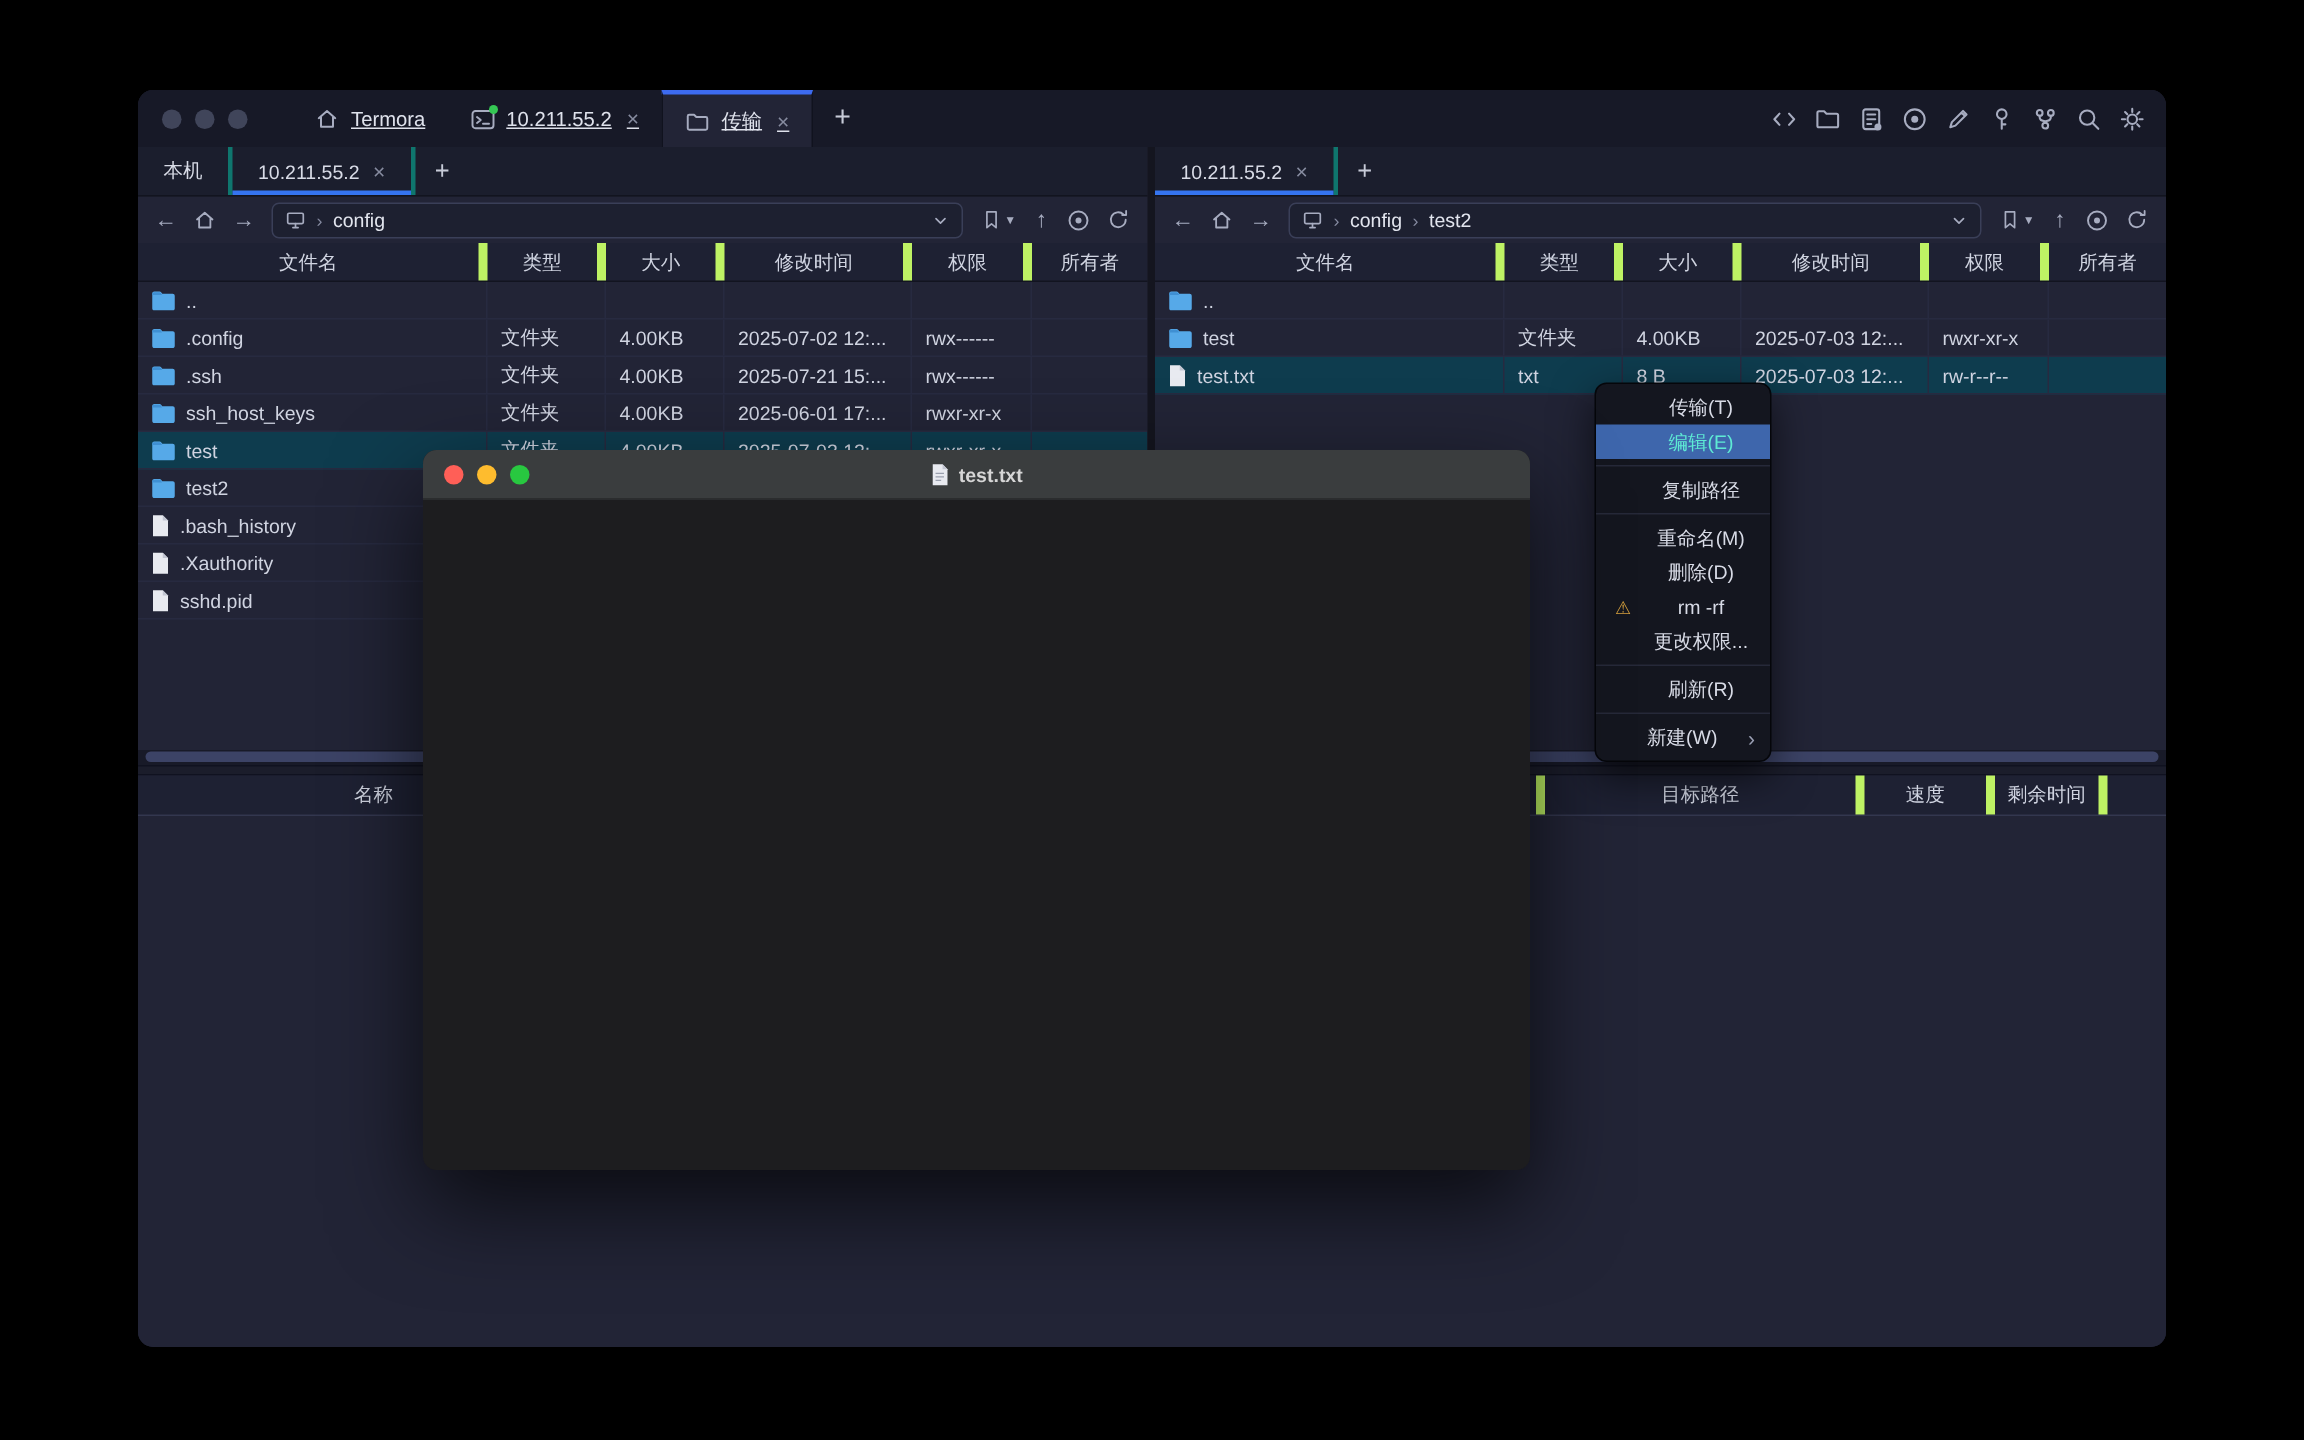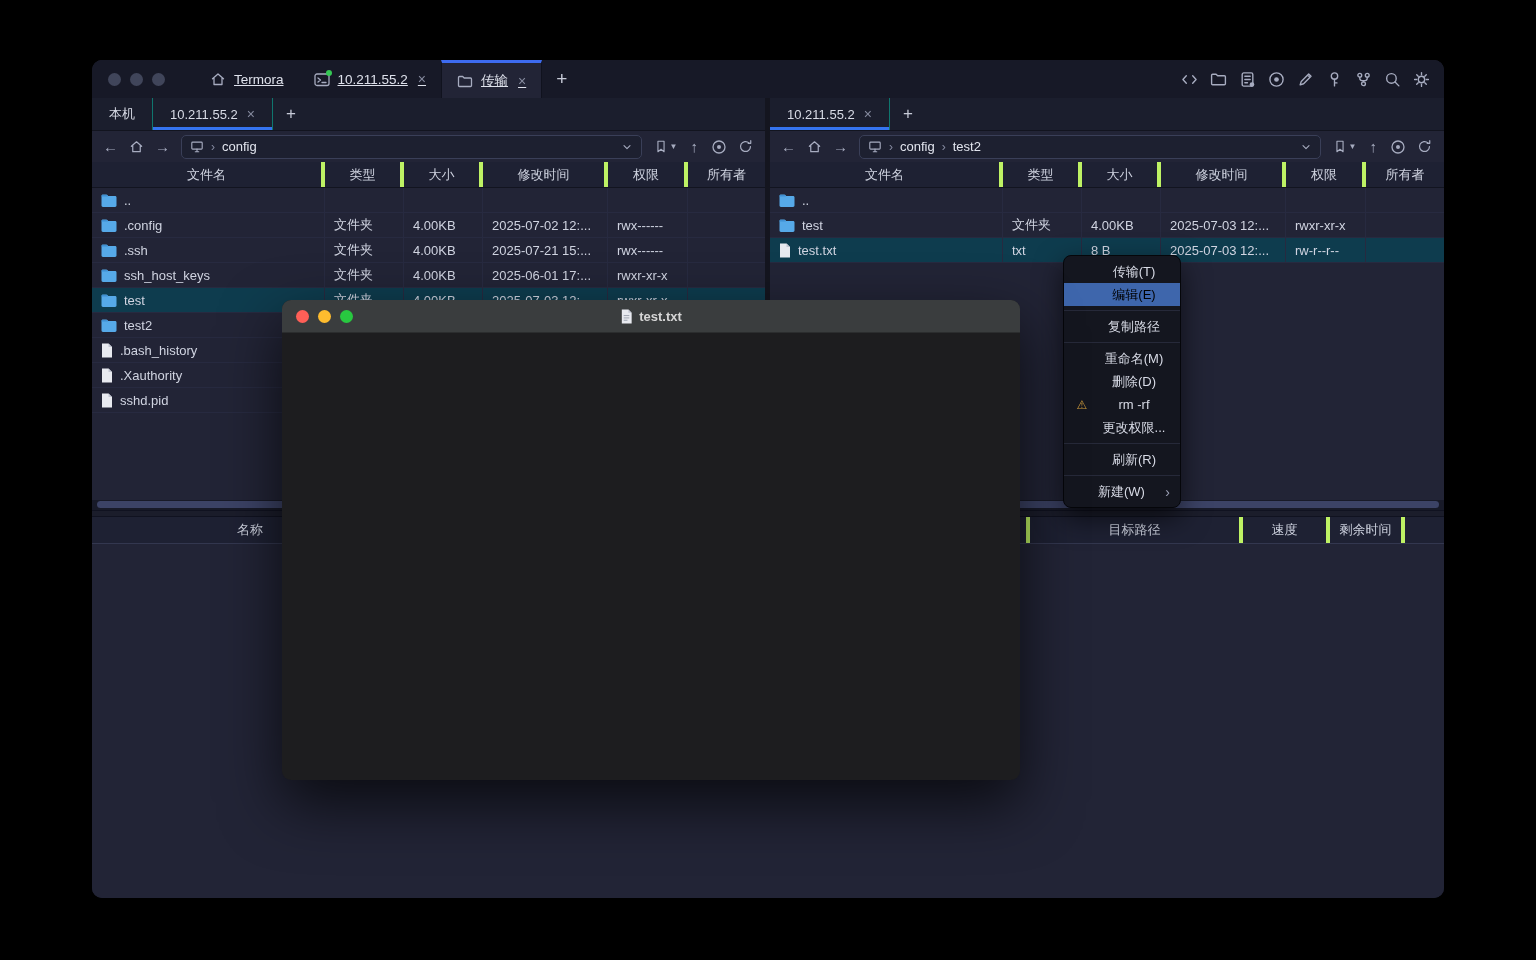--- a/index.html
+++ b/index.html
@@ -32,39 +32,39 @@
   
   .panes { position:absolute; top:38px; left:0; width:1352px; height:402px; display:flex; }
   .pane { display:flex; flex-direction:column; background:#222436; min-width:0; }
   .pane-left { width:673px; }
   .pane-divider { width:5px; background:#14151f; }
   .pane-right { flex:1; }
 
   .pane-tabs { height:33px; background:#1b1e2d; display:flex; align-items:stretch;
                border-bottom:1px solid #12141f; }
   .pane-tab { display:flex; align-items:center; gap:7px; padding:0 17px; font-size:13px;
-              color:#d8dbe6; border-right:1px solid #0f766e; position:relative; }
+              color:#d8dbe6; border-right:3px solid #0f766e; position:relative; }
   .pane-tab.active::after { content:""; position:absolute; left:0; right:0; bottom:0; height:3px; background:#3574f0; }
   .pane-plus { display:flex; align-items:center; padding:0 13px; color:#c7cbd8; font-size:17px; font-weight:300; }
 
   .pane-toolbar { height:31px; display:flex; align-items:center; padding:0 9px; gap:9px; }
   .nav-btn { color:#a7acc0; font-size:15px; line-height:1; padding:0 2px; }
   .path-box { flex:1; height:24px; border:1px solid #3a3f58; border-radius:5px; background:#1d2030;
               display:flex; align-items:center; padding:0 8px; gap:7px; color:#e2e5ee; font-size:13px; }
   .crumb-sep { color:#858aa0; font-size:12px; }
   .path-caret { margin-left:auto; }
   .tool-group { display:flex; align-items:center; gap:11px; padding:0 3px; }
   .bm-wrap { display:flex; align-items:center; gap:2px; }
   .bm-caret { color:#a7acc0; font-size:8px; }
 
   
   .file-header { display:grid; grid-template-columns:233px 79px 79px 125px 80px 1fr; height:26px;
                  background:#1e2133; border-bottom:1px solid #121420; }
   .hcell { display:flex; align-items:center; justify-content:center; color:#d0d4e1; font-size:13px;
-           border-right:4px solid #bef264; overflow:hidden; white-space:nowrap; }
+           border-right:6px solid #bef264; overflow:hidden; white-space:nowrap; }
   .hcell:last-child { border-right:none;text-align:center; }
   .file-rows { flex:1; overflow:hidden; }
   .frow { display:grid; grid-template-columns:233px 79px 79px 125px 80px 1fr; height:25px;
           border-bottom:1px solid #272a40; font-size:13px; color:#d0d4e1; }
   .frow.selected { background:#0e3c4e; }
   .fcell { display:flex; align-items:center; padding:0 9px; gap:7px; border-right:1px solid #272a40;
            overflow:hidden; white-space:nowrap; }
   .fcell:last-child { border-right:none; }
 
   
@@ -75,21 +75,21 @@
   .transfer-header { position:absolute; top:457px; left:0; width:1352px; height:27px; background:#1e2133;
                      display:grid; grid-template-columns:320px 618px 213px 87px 75px 1fr;
                      border-bottom:1px solid #33374f; }
   .transfer-body { position:absolute; top:485px; left:0; width:1352px; height:353px; background:#222436; }
 
   
   .context-menu { position:absolute; left:1063px; top:255px; width:118px; background:#14161f;
                   border:1px solid #05060a; border-radius:8px; padding:4px 0; z-index:40;
                   box-shadow:0 10px 28px rgba(0,0,0,.6); font-size:13px; color:#d8dbe6; }
   .menu-item { height:23px; display:flex; align-items:center; padding:0 10px 0 34px; position:relative; white-space:nowrap;justify-content:center; }
-  .menu-item.highlighted { background:#3e66ac; color:#000000; }
+  .menu-item.highlighted { background:#3e66ac; color:#5eead4; }
   .menu-icon { position:absolute; left:9px; width:18px; text-align:center; color:#d8a23e; font-size:12px; }
   .submenu-arrow { margin-left:auto; color:#9ba0b5; font-size:14px; }
   .menu-sep { height:1px; background:#262939; margin:4px 0; }
 
   
   .editor { position:absolute; left:282px; top:300px; width:738px; height:480px; border-radius:9px;
             overflow:hidden; z-index:50; background:#1d1d1f; box-shadow:0 24px 60px rgba(0,0,0,.68); }
   .editor-titlebar { height:33px; background:#3a3d3e; border-bottom:1px solid #2b2d2e;
                      display:flex; align-items:center; position:relative; }
   .editor-lights { display:flex; gap:9px; padding-left:14px; z-index:2; }

